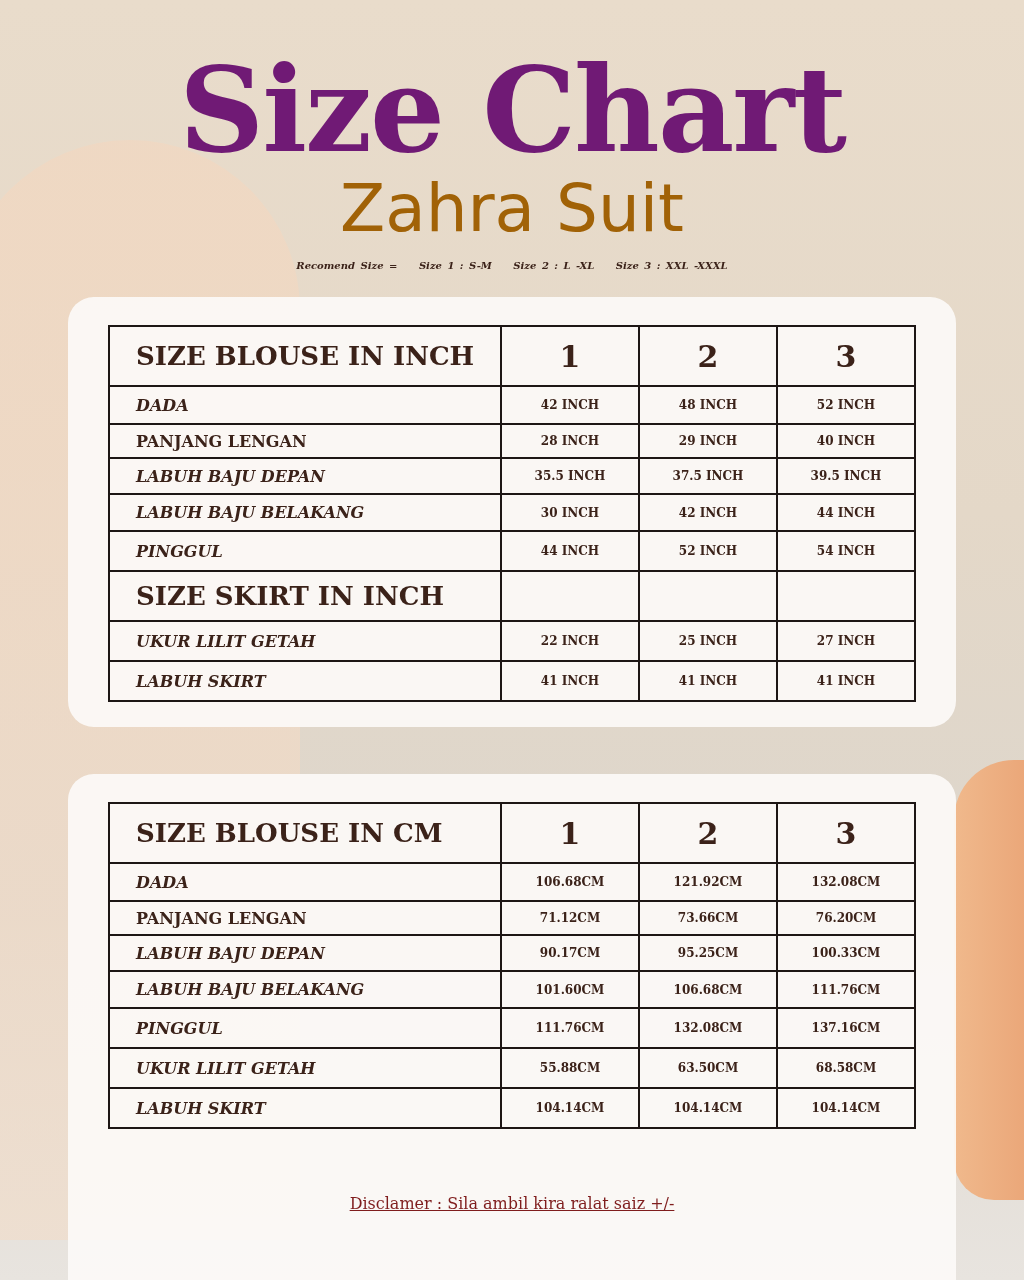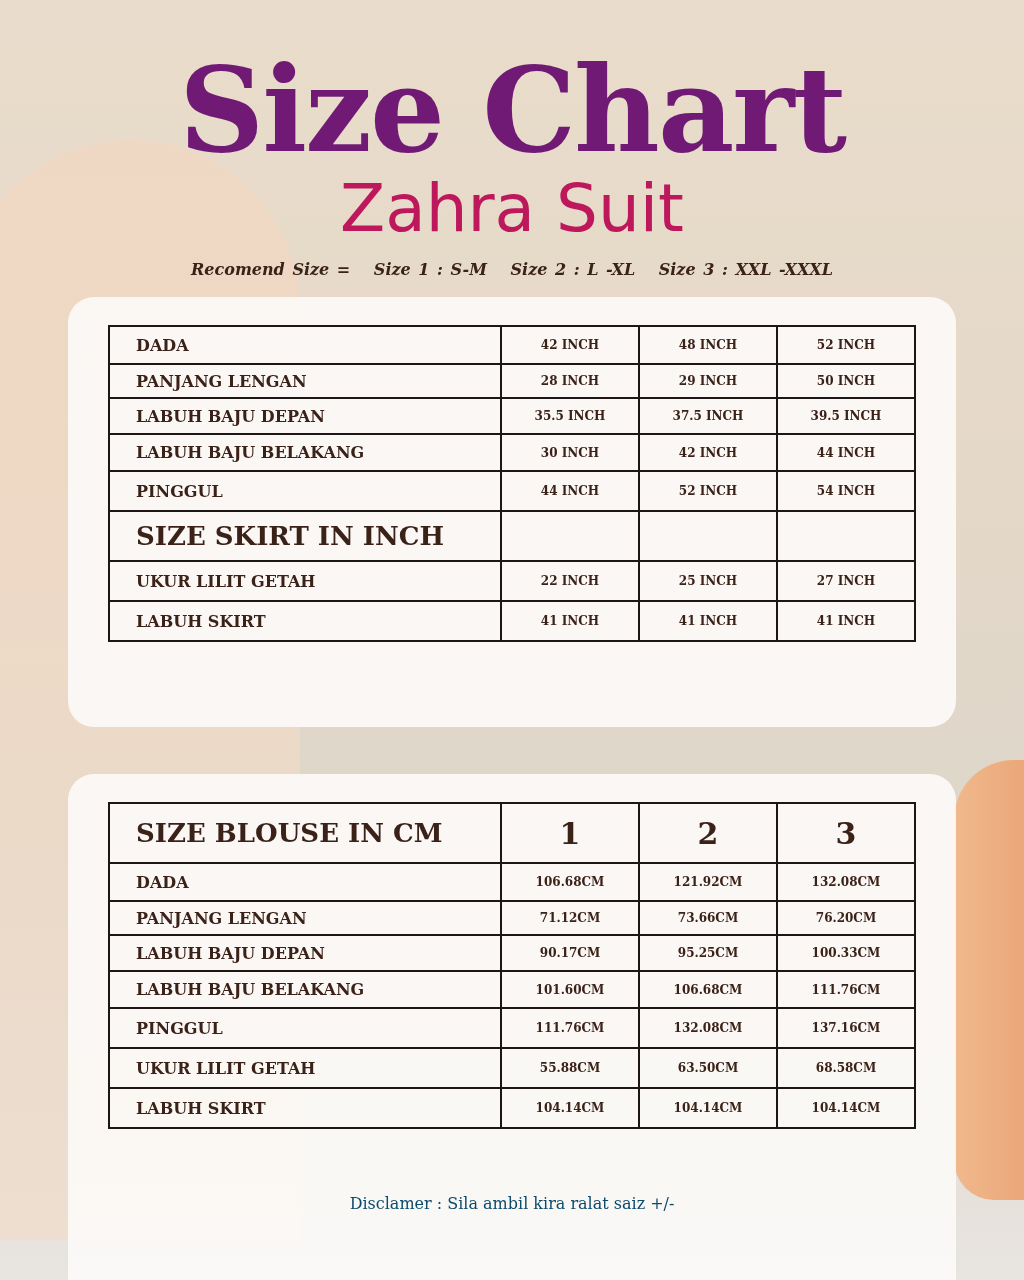--- a/index.html
+++ b/index.html
@@ -6,63 +6,69 @@
   body{width:1024px;height:1280px;position:relative;overflow:hidden;
     background:linear-gradient(180deg,#e9dccb 0%,#e4d8c8 40%,#ddd6cc 70%,#e8e4df 100%);
     font-family:"DejaVu Serif",serif;color:#3b2219;}
   .bg-arch{position:absolute;left:-40px;top:140px;width:340px;height:1100px;border-radius:170px 170px 0 0;
     background:linear-gradient(180deg,#f2d7c0,#f0ddcb);opacity:.7;}
   .bg-vase{position:absolute;right:-20px;top:760px;width:90px;height:440px;border-radius:60px 0 0 40px;
     background:linear-gradient(90deg,#f0b98c,#e9a274);}
   .title{position:absolute;top:40px;left:0;width:1024px;text-align:center;font-size:118px;font-weight:bold;
     font-family:"DejaVu Serif",serif;letter-spacing:-2px;color:#701a75;}
   .subtitle{position:absolute;top:170px;left:0;width:1024px;text-align:center;font-size:66px;
-    font-family:"DejaVu Sans",sans-serif;color:#be185d;}
-  .recommend{position:absolute;top:260px;left:0;width:1024px;text-align:center;font-size:16px;font-style:italic;font-weight:bold;word-spacing:2px;}
+    font-family:"DejaVu Sans",sans-serif;color:#a16207;}
+  .recommend{position:absolute;top:260px;left:0;width:1024px;text-align:center;font-size:10px;font-style:italic;font-weight:bold;word-spacing:2px;}
   .recommend span{margin:0 8px;}
   .card{position:absolute;left:68px;width:888px;background:rgba(252,250,247,.92);border-radius:26px;}
   .card1{top:297px;height:430px;}
   .card2{top:774px;height:548px;}
   table{position:absolute;left:40px;top:28px;border-collapse:collapse;width:808px;}
   td{border:2.5px solid #1d1614;padding:0 0 0 26px;font-weight:bold;font-size:16px;color:#3b2219;}
   td.val{text-align:center;padding:0;font-size:12px;width:136px;}
   td.head{font-size:26px;}
   td.num{text-align:center;padding:0;font-size:30px;}
-  td.it{}
-  .disc{position:absolute;top:1190px;left:0;width:1024px;text-align:center;font-size:16px;color:#0c4a6e;line-height:28px;}
+  td.it{font-style:italic;}
+  .disc{position:absolute;top:1190px;left:0;width:1024px;text-align:center;font-size:16px;color:#7f1d1d;text-decoration:underline;line-height:28px;}
 </style>
 </head>
 <body>
 
 <div class="bg-arch"></div>
 <div class="bg-vase"></div>
 
 <div class="title">Size Chart</div>
 <div class="subtitle">Zahra Suit</div>
 <div class="recommend">
   <span>Recomend Size =</span>
   <span>Size 1 : S-M</span>
   <span>Size 2 : L -XL</span>
   <span>Size 3 : XXL -XXXL</span>
 </div>
 
 <div class="card card1">
   <table>
     <tbody>
+        <tr style="height:60px">
+      <td class="head">SIZE BLOUSE IN INCH</td>
+      <td class="num">1</td>
+      <td class="num">2</td>
+      <td class="num">3</td>
+    </tr>
     <tr style="height:38px">
           <td class="it">DADA</td>
           <td class="val">42 INCH</td>
           <td class="val">48 INCH</td>
           <td class="val">52 INCH</td>
         </tr>
     <tr style="height:34px">
           <td>PANJANG LENGAN</td>
           <td class="val">28 INCH</td>
           <td class="val">29 INCH</td>
-          <td class="val">50 INCH</td>
+          <td class="val">40 INCH</td>
         </tr>
     <tr style="height:36px">
           <td class="it">LABUH BAJU DEPAN</td>
           <td class="val">35.5 INCH</td>
           <td class="val">37.5 INCH</td>
           <td class="val">39.5 INCH</td>
         </tr>
     <tr style="height:37px">
           <td class="it">LABUH BAJU BELAKANG</td>
           <td class="val">30 INCH</td>

